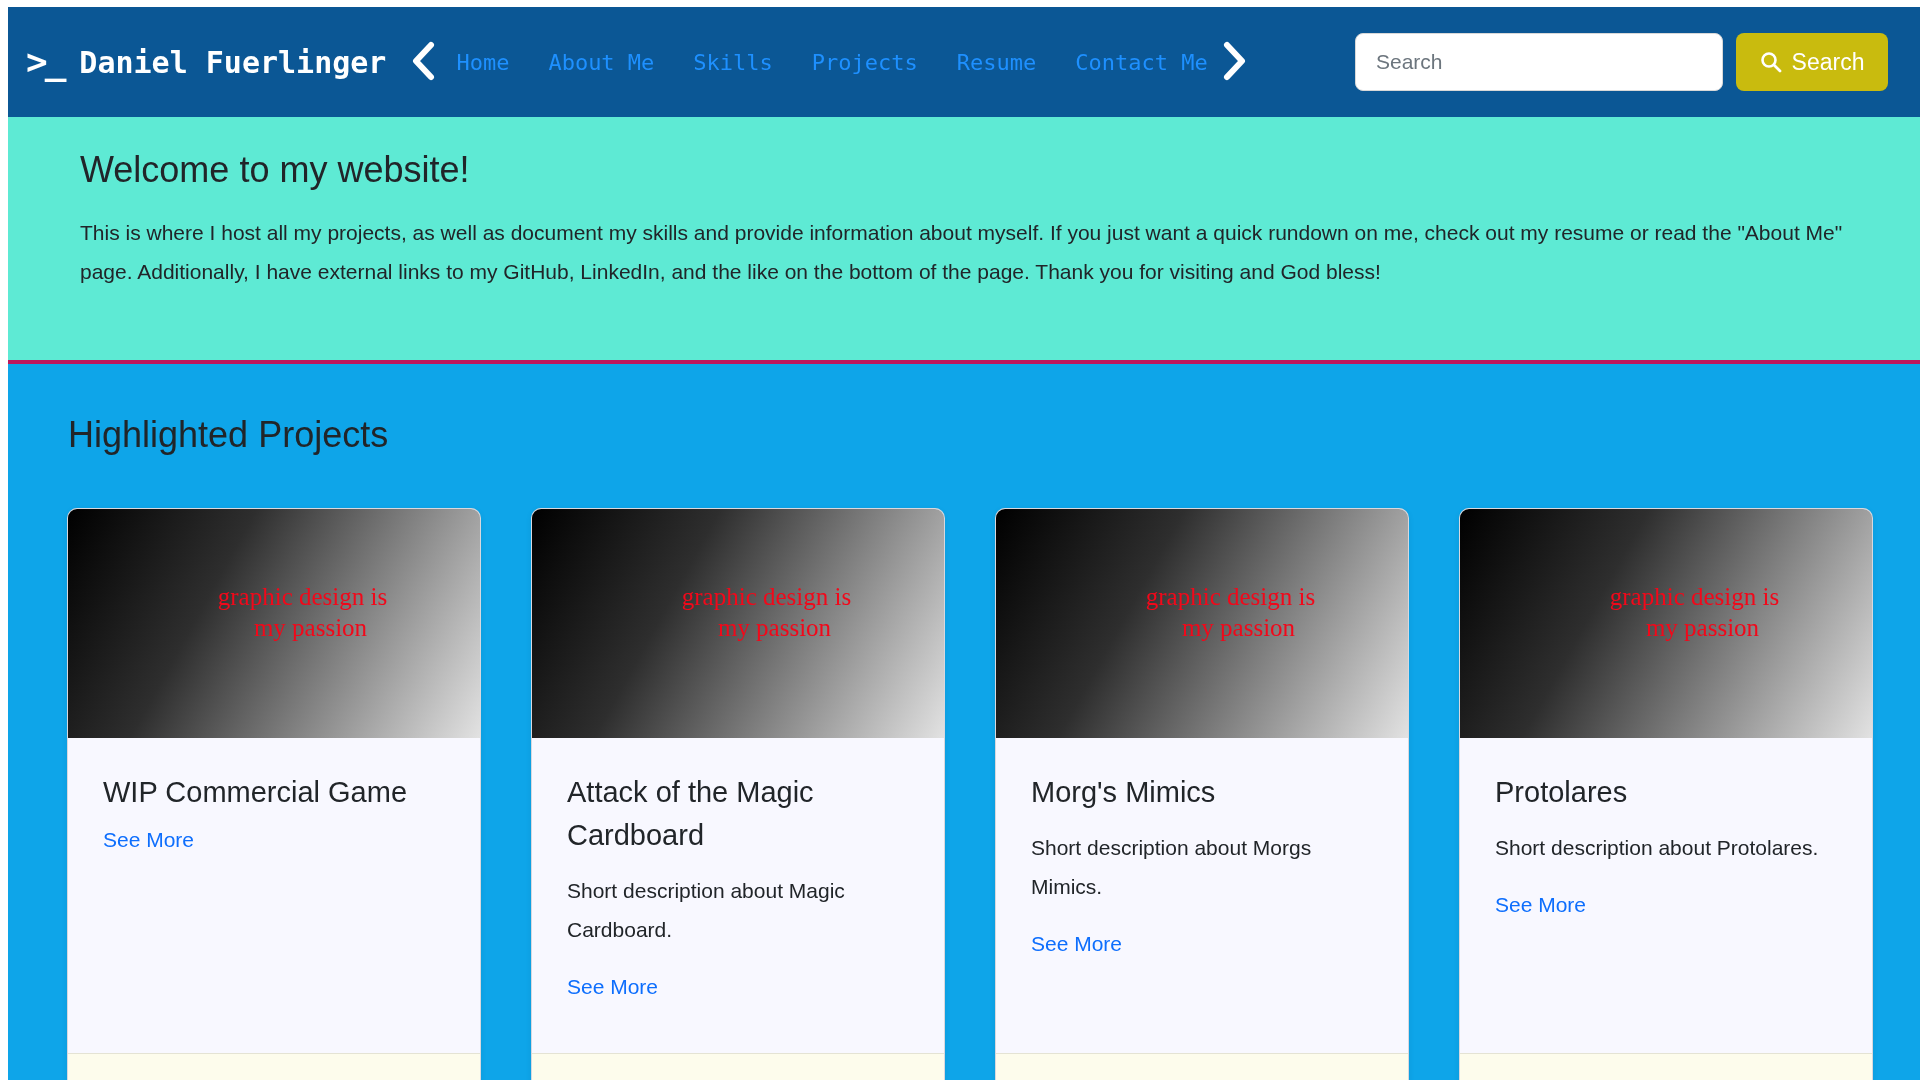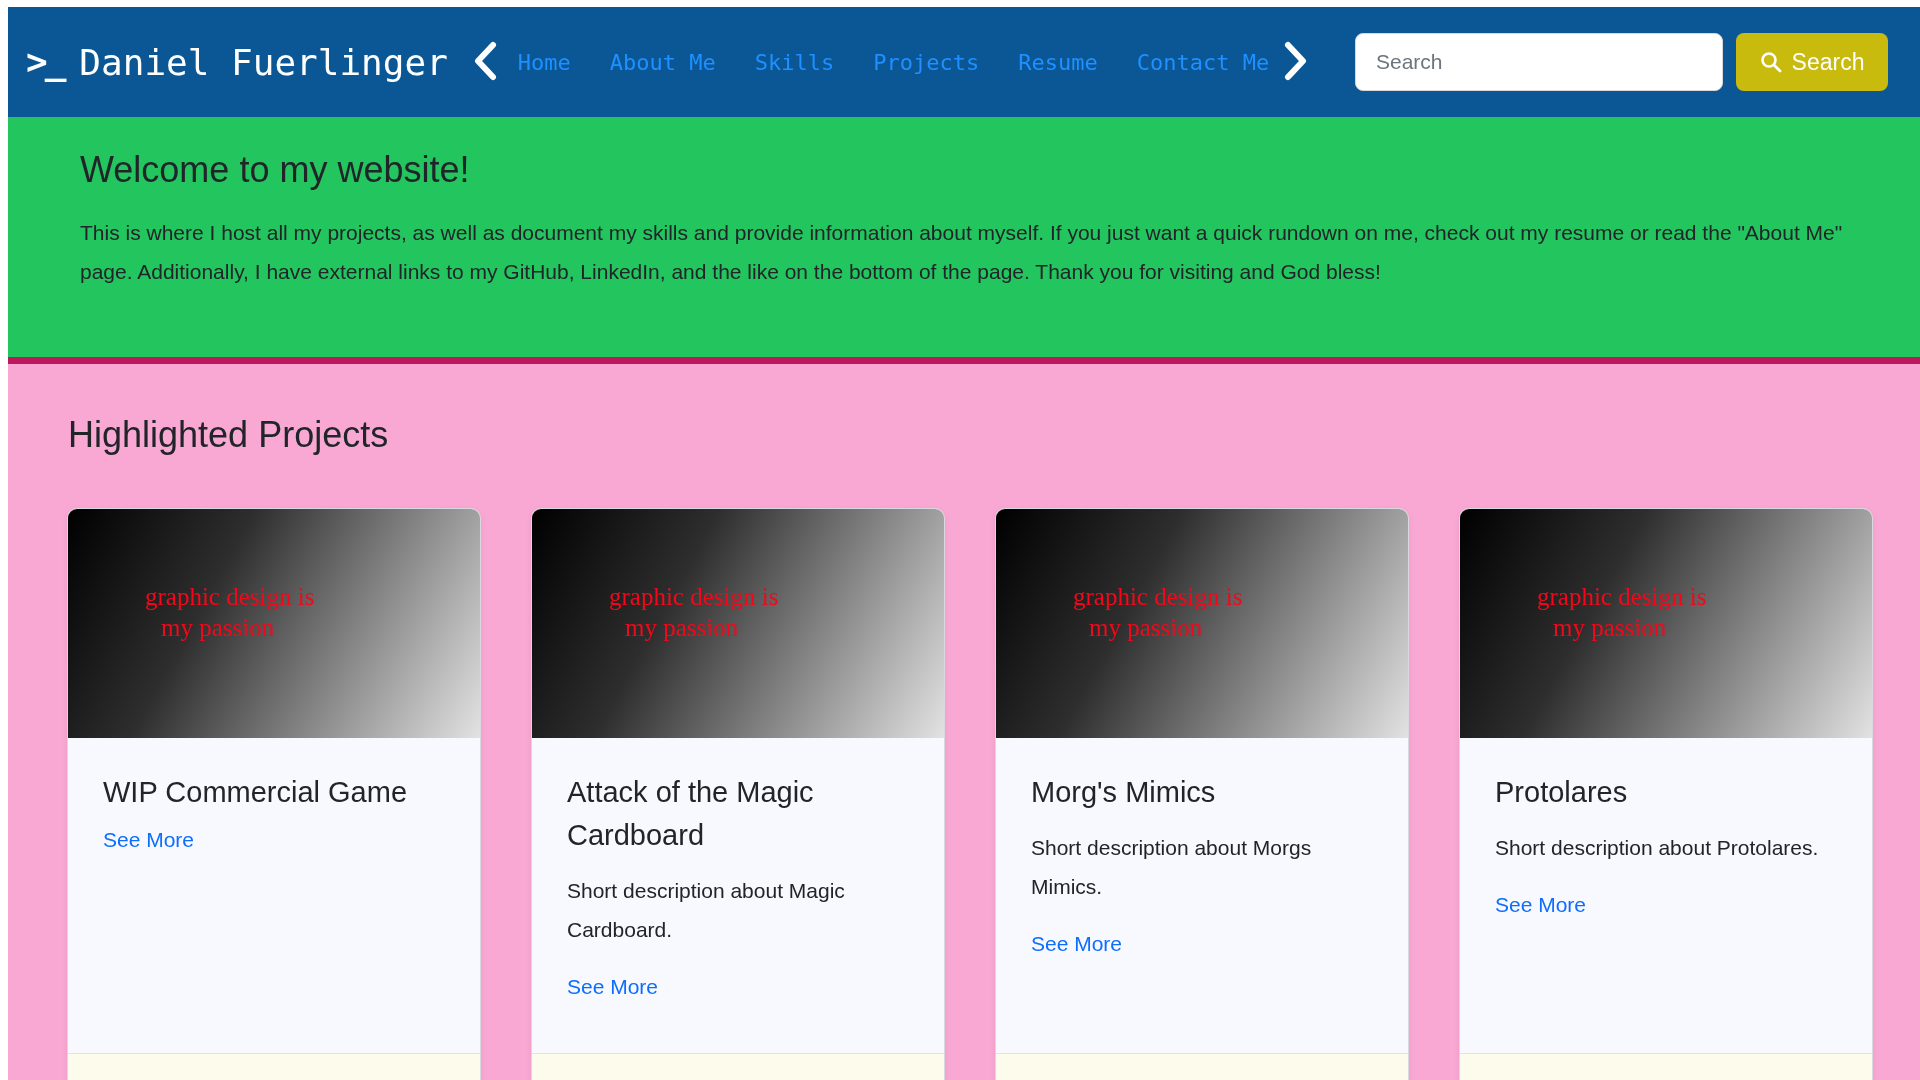--- a/index.html
+++ b/index.html
@@ -28,21 +28,21 @@
     display: flex; align-items: center; gap: 16px;
     color: #ffffff; text-decoration: none;
     font-family: "DejaVu Sans Mono", monospace;
     cursor: pointer;
   }
   .brand .term-icon {
     font-size: 36px; font-weight: 700; letter-spacing: -3px;
     line-height: 1;
   }
   .brand .brand-name {
-    font-size: 36px; font-weight: 400; white-space: nowrap;
+    font-size: 30px; font-weight: 700; white-space: nowrap;
   }
   .nav-chevron {
     background: none; border: none; padding: 0;
     margin: 0 0 0 24px; cursor: pointer;
     display: flex; align-items: center;
   }
   .nav-chevron.right { margin: 0 0 0 14px; }
   .nav-links {
     display: flex; gap: 39px; margin-left: 20px;
     font-family: "DejaVu Sans Mono", monospace;
@@ -66,37 +66,37 @@
     background: #c9bb0e; border: none; border-radius: 8px;
     color: #ffffff; font-size: 23px; font-weight: 500;
     font-family: "Liberation Sans", sans-serif;
     display: flex; align-items: center; justify-content: center; gap: 10px;
     cursor: pointer;
   }
 
   
   .welcome {
     flex: 0 0 247px;
-    background: #22c55e;
-    border-bottom: 7px solid #be185d;
+    background: #5eead4;
+    border-bottom: 4px solid #be185d;
     padding: 32px 60px 0 72px;
   }
   .welcome h1 {
     margin: 0 0 22px 0;
     font-size: 36px; font-weight: 300; color: #212529;
   }
   .welcome p {
     margin: 0; max-width: 1790px;
     font-size: 21px; line-height: 39px; color: #212529;
   }
 
   
   .projects {
     flex: 1 1 auto;
-    background: #f9a8d4;
+    background: #0ea5e9;
     padding: 50px 0 0 59px;
     overflow: hidden;
   }
   .projects h2 {
     margin: 0 0 52px 1px;
     font-size: 36px; font-weight: 300; color: #212529;
   }
   .cards {
     display: flex; gap: 50px;
   }
@@ -111,21 +111,22 @@
   }
   .card-img {
     height: 229px; flex: 0 0 229px;
     background: linear-gradient(119deg, #000000 0%, #2e2e2e 35%, #e2e2e2 100%);
     padding-top: 72px;
   }
   .card-caption {
     font-family: cursive;
     color: #f2081a;
     font-size: 25px; line-height: 31px;
-    padding-left: 77px;
+    padding-left: 57px;
+    text-align: center;
   }
   .card-caption .cap2 { padding-left: 16px; }
   .card-body {
     padding: 33px 35px 0 35px;
     flex: 1 1 auto;
     display: flex; flex-direction: column; align-items: flex-start; border-radius: 15px;
   }
   .card-title {
     margin: 0 0 14px 0;
     font-size: 29px; font-weight: 400; line-height: 43px; color: #212529;

